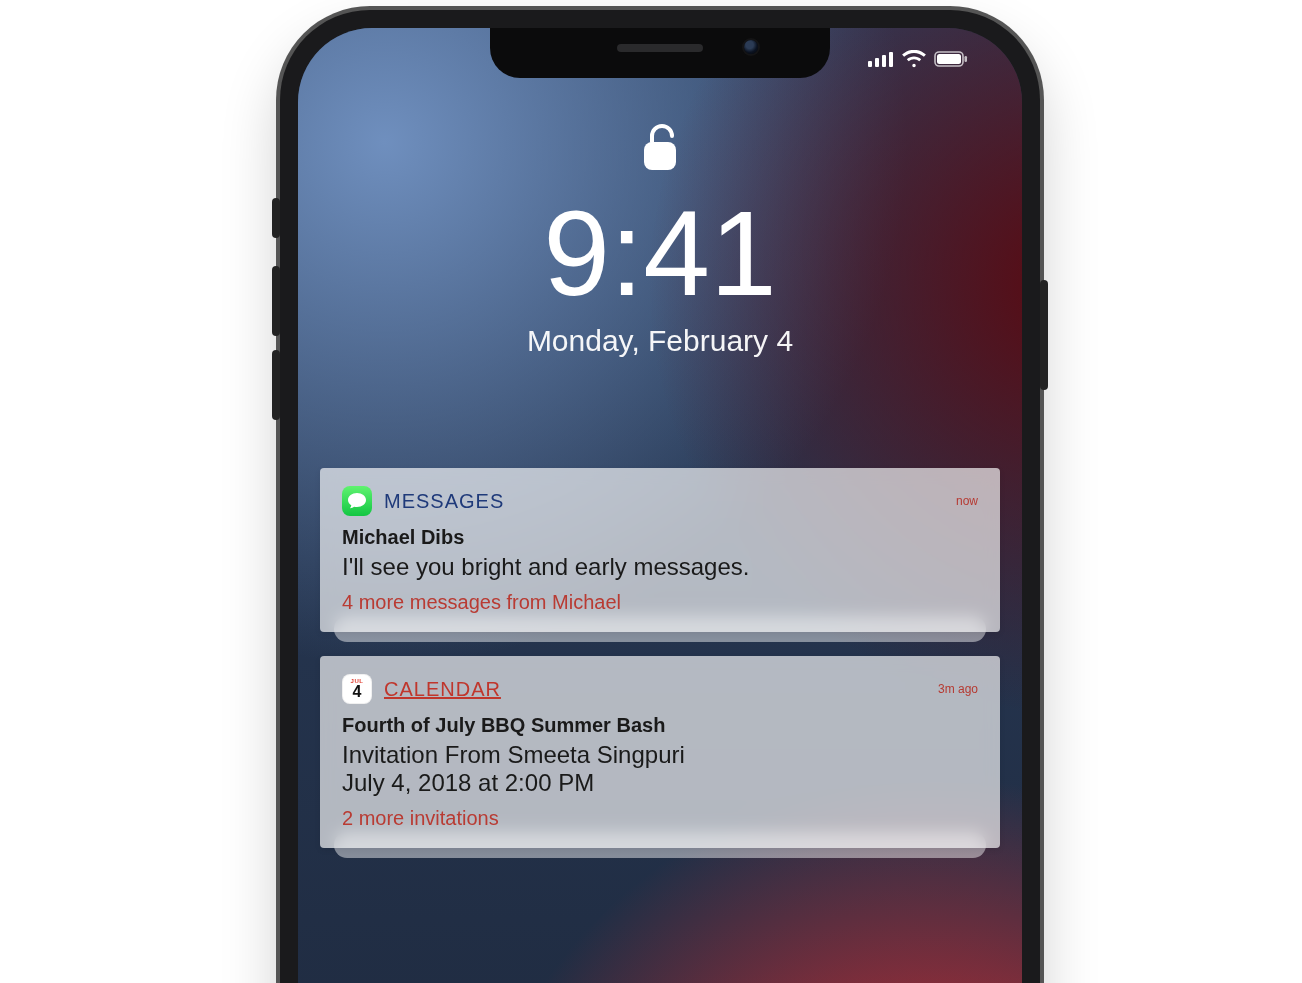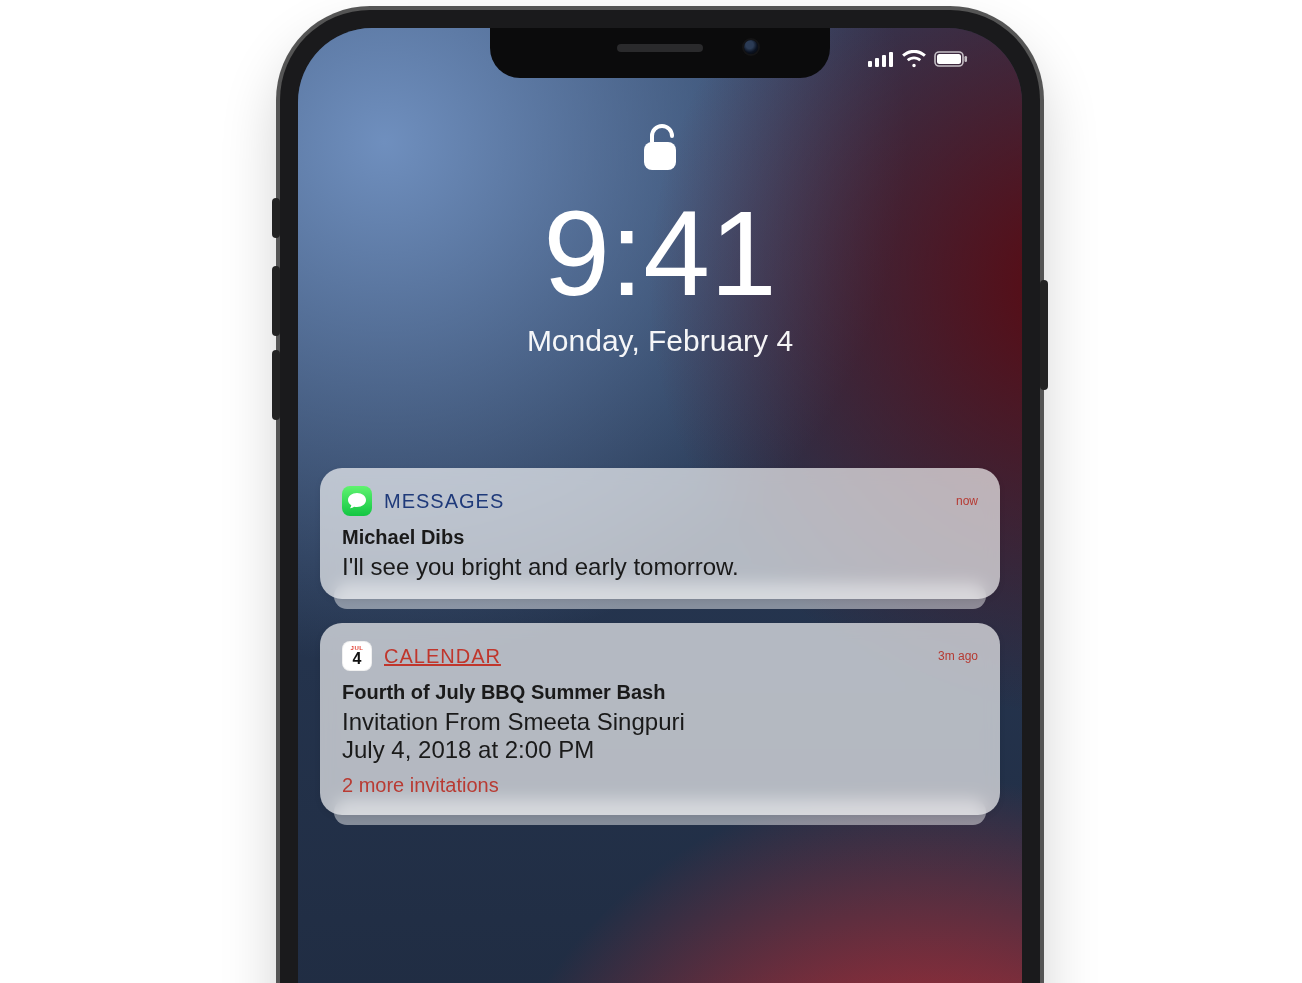--- a/index.html
+++ b/index.html
@@ -88,21 +88,21 @@
   .stack::before {
     content: "";
     position: absolute; left: 14px; right: 14px; bottom: -10px; height: 26px;
     background: rgba(255,255,255,.45);
     border-radius: 18px;
     filter: blur(.3px);
   }
 
   .card {
     position: relative;
-    border-radius: 22px;
+    border-radius: 4px;
     padding: 18px 22px 18px 22px;
     background: rgba(255,255,255,.66);
     backdrop-filter: blur(8px);
     box-shadow: 0 2px 6px rgba(0,0,0,.08);
   }
   .card .row1 { display:flex; align-items:center; gap: 12px; }
   .card .app-icon { width: 30px; height: 30px; border-radius: 8px; display:flex; align-items:center; justify-content:center; flex:none; }
   .card .app-icon.messages { background: linear-gradient(180deg,#5ff36f,#12c643); }
   .card .app-icon.calendar { background:#fff; flex-direction:column; box-shadow: inset 0 0 0 1px rgba(0,0,0,.06); }
   .card .app-name { font-size: 20px; letter-spacing: 1px; color: #3a3a3c; }
@@ -182,21 +182,22 @@
               <div class="row1">
                 <div class="app-icon messages">
                   <svg width="20" height="18" viewBox="0 0 20 18">
                       <path d="M10 1C5 1 1 4.1 1 8c0 2.2 1.3 4.1 3.3 5.3-.1 1.1-.6 2.2-1.3 3 1.7-.2 3.1-.9 4.1-1.6.9.2 1.9.3 2.9.3 5 0 9-3.1 9-7S15 1 10 1z" fill="#fff"></path>
                     </svg>
                 </div>
                 <div class="app-name">MESSAGES</div>
                 <div class="time-ago">now</div>
               </div>
               <div class="title">Michael Dibs</div>
-              <div class="body">I'll see you bright and early tomorrow.</div>
+              <div class="body">I'll see you bright and early messages.</div>
+              <div class="more">4 more messages from Michael</div>
             </div>
           </div>
 
           <div class="stack">
             <div class="card calendar-card">
               <div class="row1">
                 <div class="app-icon calendar">
                   <div class="cal-top">JUL</div>
                   <div class="cal-num">4</div>
                 </div>

